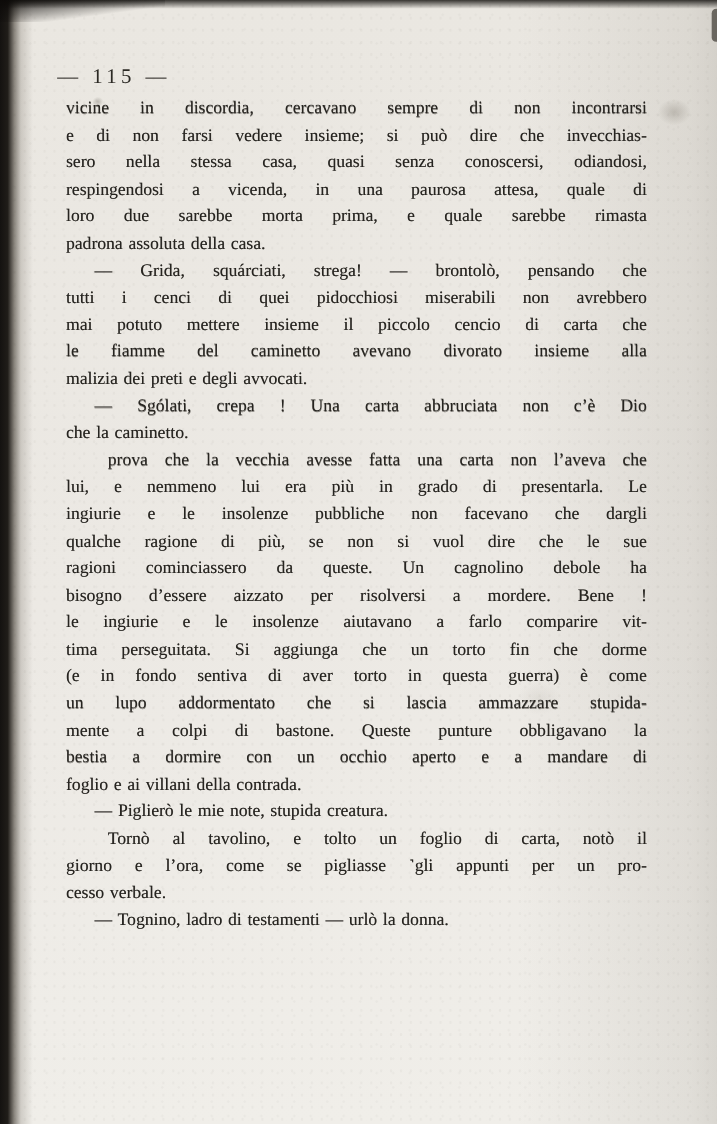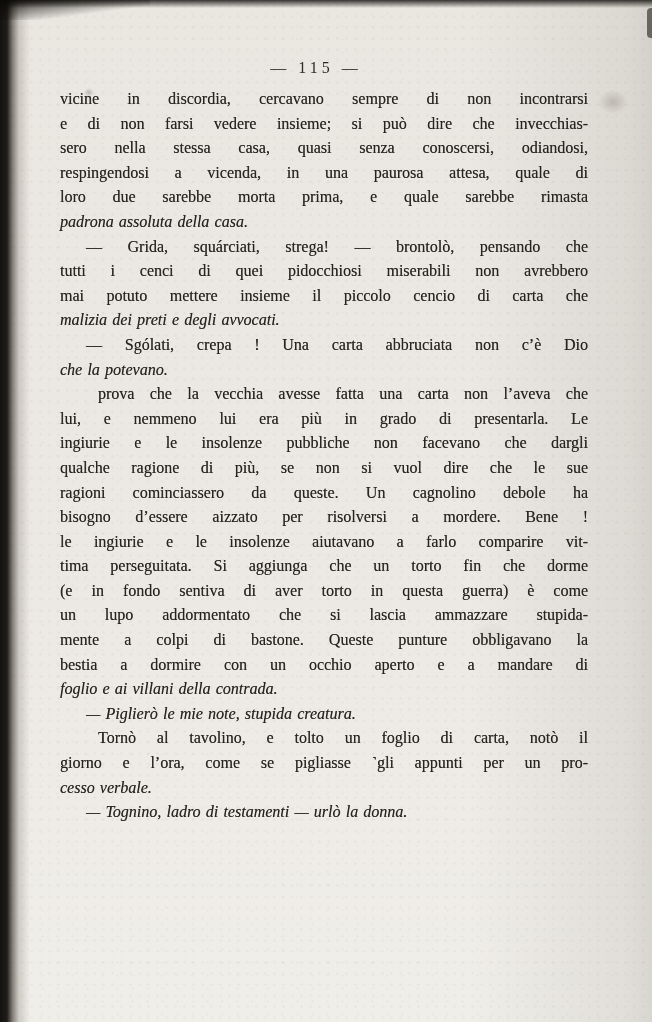--- a/index.html
+++ b/index.html
@@ -72,22 +72,22 @@
   }
   .smudge-c {
     left: 470px; top: 620px; width: 40px; height: 30px;
     background: radial-gradient(closest-side, rgba(120, 114, 102, 0.10), rgba(0,0,0,0));
   }
 
   .page-number {
     position: absolute;
     top: 59px; left: 52px;
     width: 528px;
-    text-align: center;
-    font-size: 16px;
+    text-align: left;
+    font-size: 19px;
     letter-spacing: 4px;
     color: #2c2a25;
   }
 
   .text-block {
     position: absolute;
     top: 87px;
     left: 60px;
     width: 528px;
     font-size: 16px;
@@ -95,21 +95,20 @@
     text-shadow: 0.2px 0.2px 0.4px rgba(40, 37, 31, 0.55);
   }
   .line {
     text-align: justify;
     text-align-last: justify;
     word-spacing: 1.2px;
     white-space: normal;
   }
   .line.last {
     text-align-last: left;
-    font-style: italic;
   }
   .para.indent .line:first-child { text-indent: 38px; }
   .para.dialogue .line:first-child { text-indent: 26px; }
 </style>
 </head>
 <body>
 
 <div class="page">
   <div class="binding"></div>
   <div class="top-edge"></div>
@@ -127,25 +126,26 @@
         <div class="line">e di non farsi vedere insieme; si può dire che invecchias-</div>
         <div class="line">sero nella stessa casa, quasi senza conoscersi, odiandosi,</div>
         <div class="line">respingendosi a vicenda, in una paurosa attesa, quale di</div>
         <div class="line">loro due sarebbe morta prima, e quale sarebbe rimasta</div>
         <div class="line last">padrona assoluta della casa.</div>
       </div>
     <div class="para dialogue">
         <div class="line">— Grida, squárciati, strega! — brontolò, pensando che</div>
         <div class="line">tutti i cenci di quei pidocchiosi miserabili non avrebbero</div>
         <div class="line">mai potuto mettere insieme il piccolo cencio di carta che</div>
+        <div class="line">le fiamme del caminetto avevano divorato insieme alla</div>
         <div class="line last">malizia dei preti e degli avvocati.</div>
       </div>
     <div class="para dialogue">
         <div class="line">— Sgólati, crepa ! Una carta abbruciata non c’è Dio</div>
-        <div class="line last">che la potevano.</div>
+        <div class="line last">che la caminetto.</div>
       </div>
     <div class="para indent">
         <div class="line">prova che la vecchia avesse fatta una carta non l’aveva che</div>
         <div class="line">lui, e nemmeno lui era più in grado di presentarla. Le</div>
         <div class="line">ingiurie e le insolenze pubbliche non facevano che dargli</div>
         <div class="line">qualche ragione di più, se non si vuol dire che le sue</div>
         <div class="line">ragioni cominciassero da queste. Un cagnolino debole ha</div>
         <div class="line">bisogno d’essere aizzato per risolversi a mordere. Bene !</div>
         <div class="line">le ingiurie e le insolenze aiutavano a farlo comparire vit-</div>
         <div class="line">tima perseguitata. Si aggiunga che un torto fin che dorme</div>

